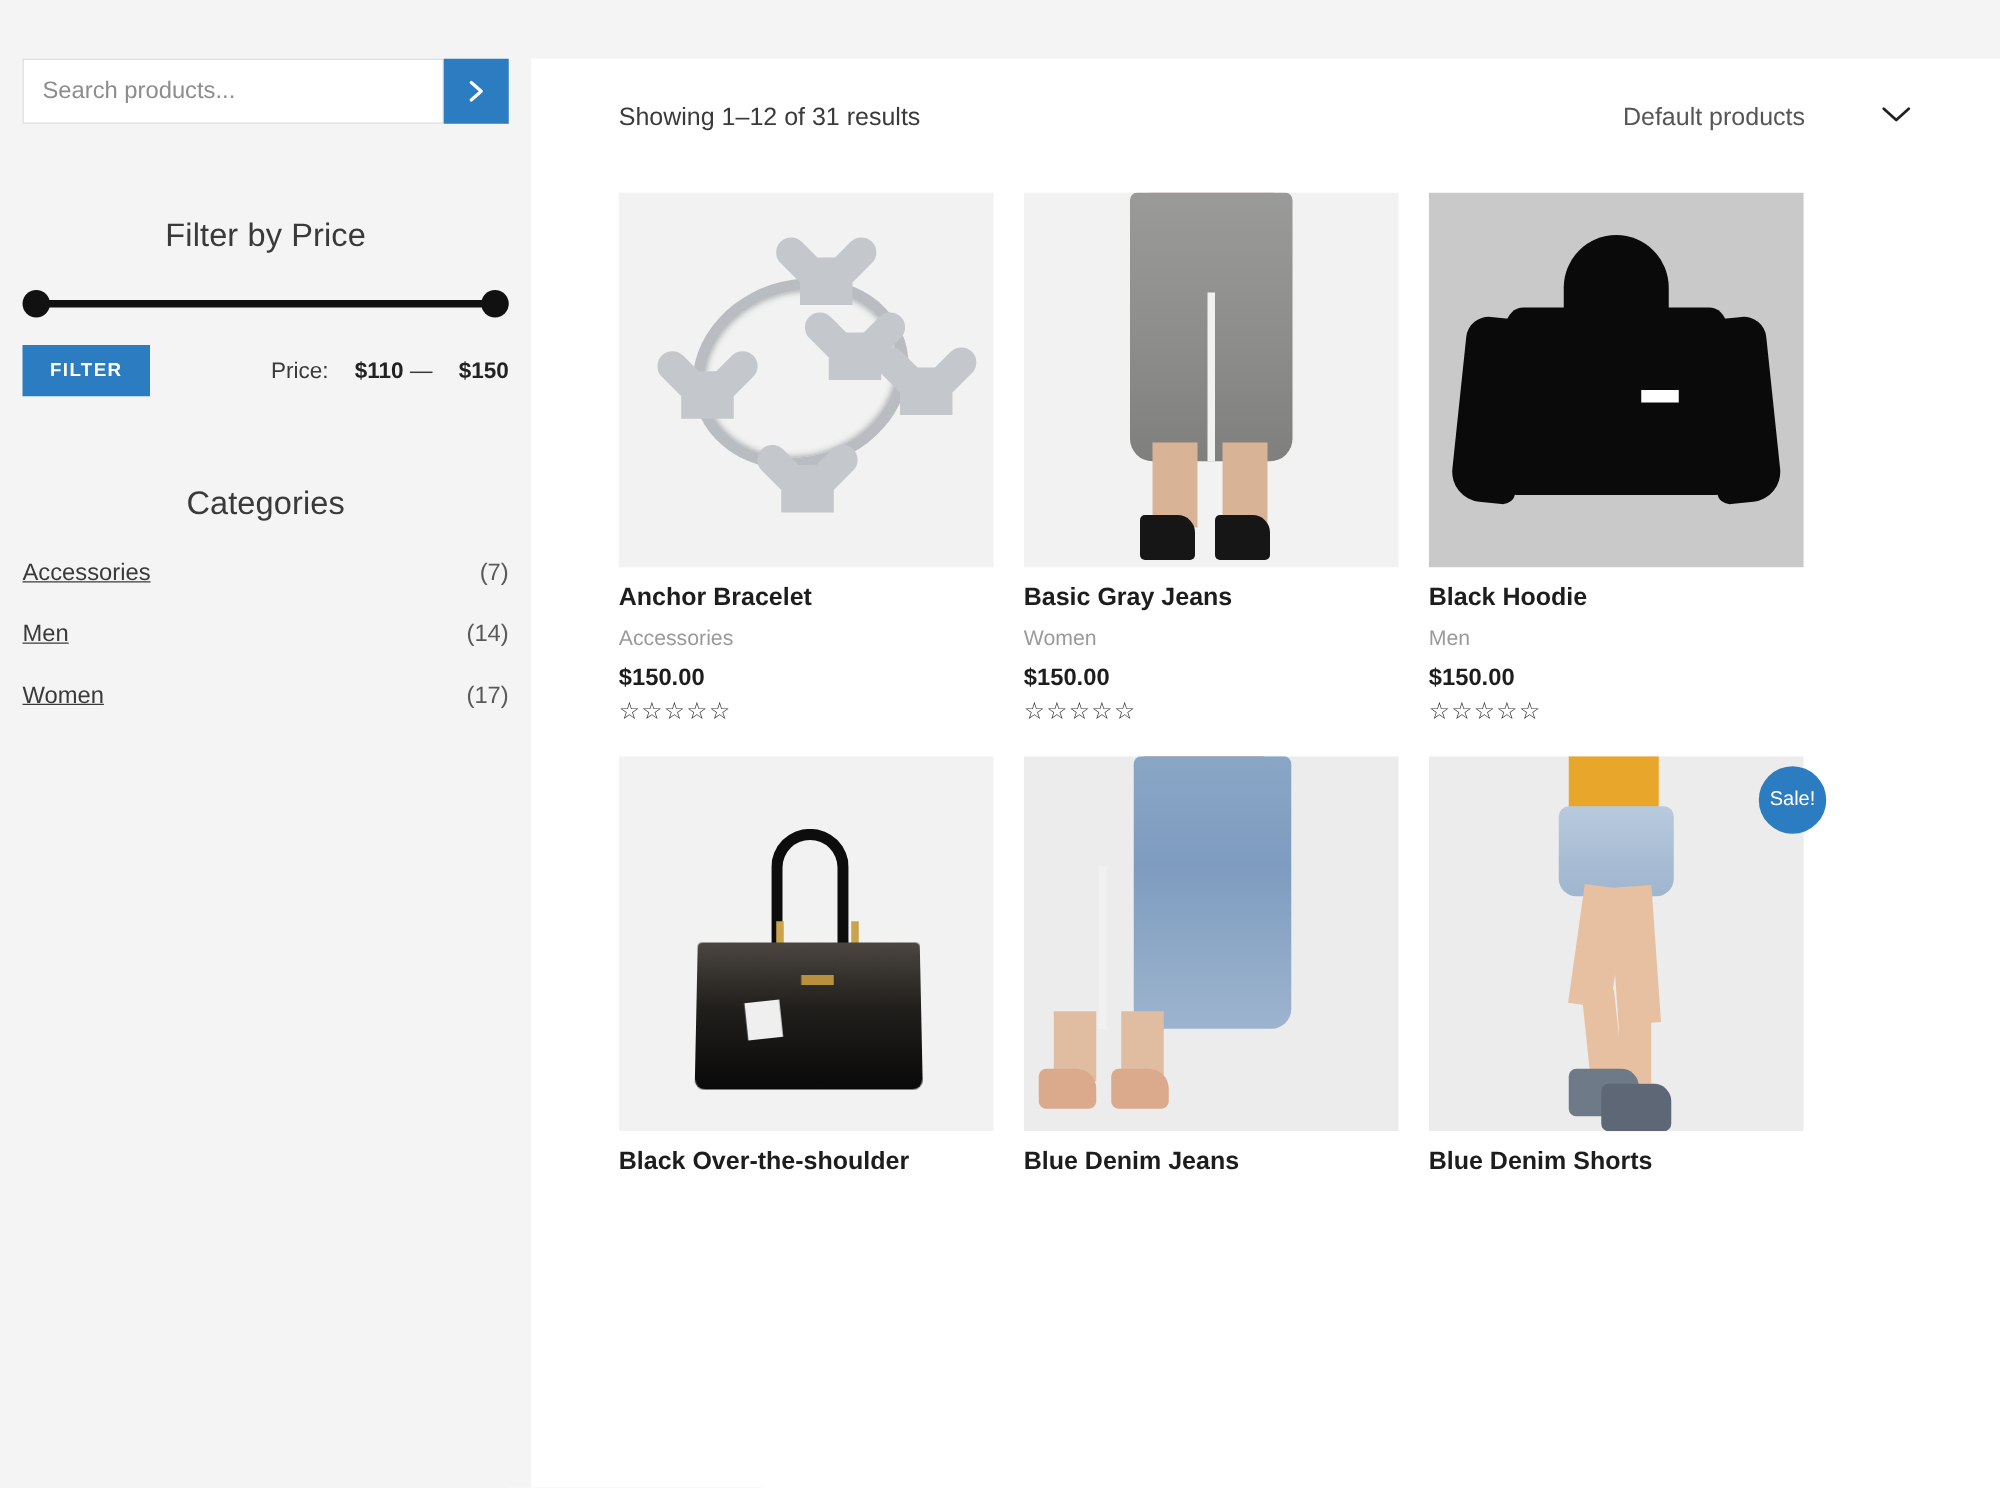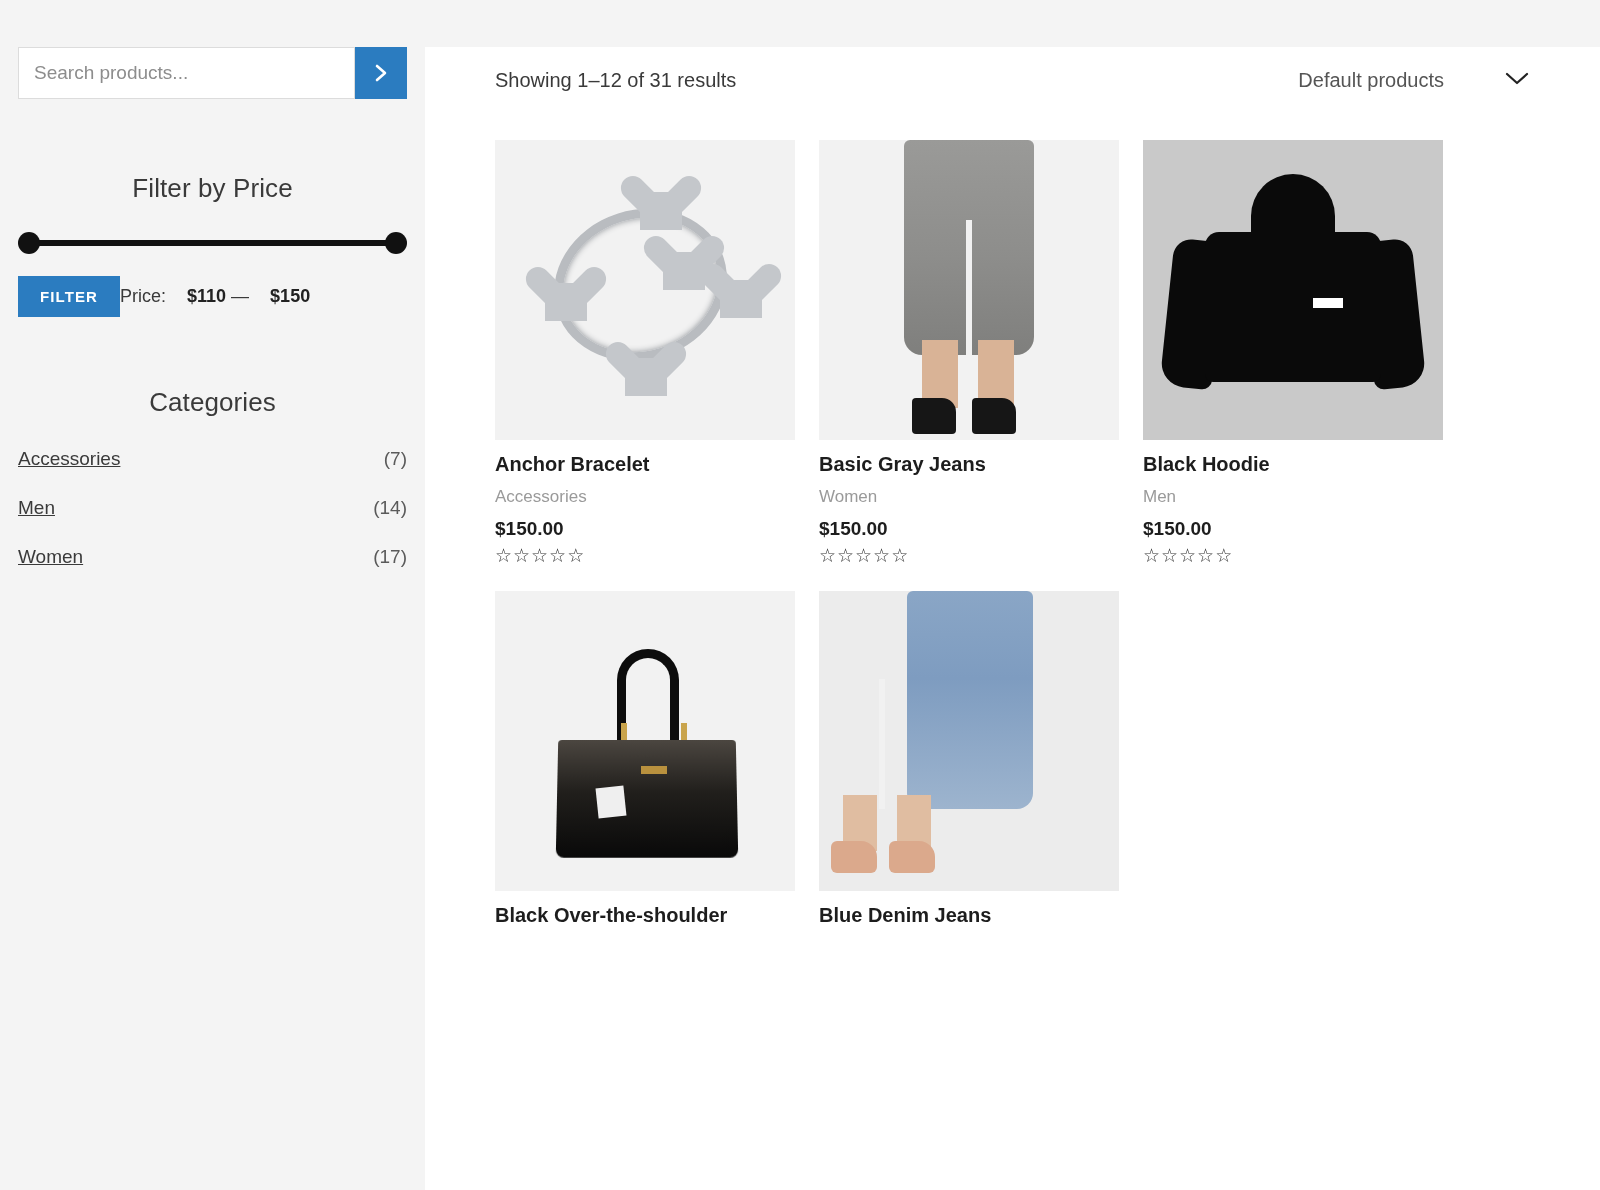--- a/index.html
+++ b/index.html
@@ -61,21 +61,21 @@
   .slider-handle {
     position: absolute; top: 0;
     width: 22px; height: 22px; border-radius: 50%;
     background: #111; cursor: pointer;
   }
   .slider-handle.left { left: 0; }
   .slider-handle.right { right: 0; }
 
   .price-row {
     margin-top: 22px;
-    display: flex; align-items: center; 
+    display: flex; align-items: center; justify-content: space-between;
   }
   #filter-btn {
     background: #2b7cc0;
     color: #fff;
     border: none;
     font-family: "Liberation Sans", sans-serif;
     font-size: 15px;
     font-weight: bold;
     letter-spacing: 1.1px;
     padding: 12px 22px;
@@ -110,21 +110,21 @@
   #breadcrumb {
     margin-top: 118px;
     font-size: 19px;
     color: #555;
   }
   #breadcrumb .crumb-link { color: #555; text-decoration: underline; cursor: pointer; }
   #breadcrumb .sep { color: #777; }
   #breadcrumb .crumb-current { color: #555; }
 
   #result-bar {
-    margin-top: 22px;
+    margin-top: 36px;
     display: flex; align-items: center; justify-content: space-between;
   }
   #result-count { font-size: 20px; color: #3a3a3a; }
   #sort-select {
     display: flex; align-items: center; gap: 60px;
     cursor: pointer;
   }
   #sort-value { font-size: 20px; color: #555; }
 
   
@@ -454,15 +454,31 @@
             <div class="bjean"></div>
             <div class="bjean-split"></div>
             <div class="bskin bskin-l"></div>
             <div class="bskin bskin-r"></div>
             <div class="bheel bheel-l"></div>
             <div class="bheel bheel-r"></div>
           </div>
         </div>
         <div class="p-title">Blue Denim Jeans</div>
       </div>
+      <div class="card">
+        <div class="sale-badge">Sale!</div>
+        <div class="thumb">
+          <div class="ph bg-lgray">
+            <div class="sh-top"></div>
+            <div class="shorts"></div>
+            <div class="th-leg th1"></div>
+            <div class="th-leg th2"></div>
+            <div class="sh-shin1"></div>
+            <div class="sh-shin2"></div>
+            <div class="sneaker sn1"></div>
+            <div class="sneaker sn2"></div>
+          </div>
+        </div>
+        <div class="p-title">Blue Denim Shorts</div>
+      </div>
     </div>
 
 </main>
 
 </body></html>

